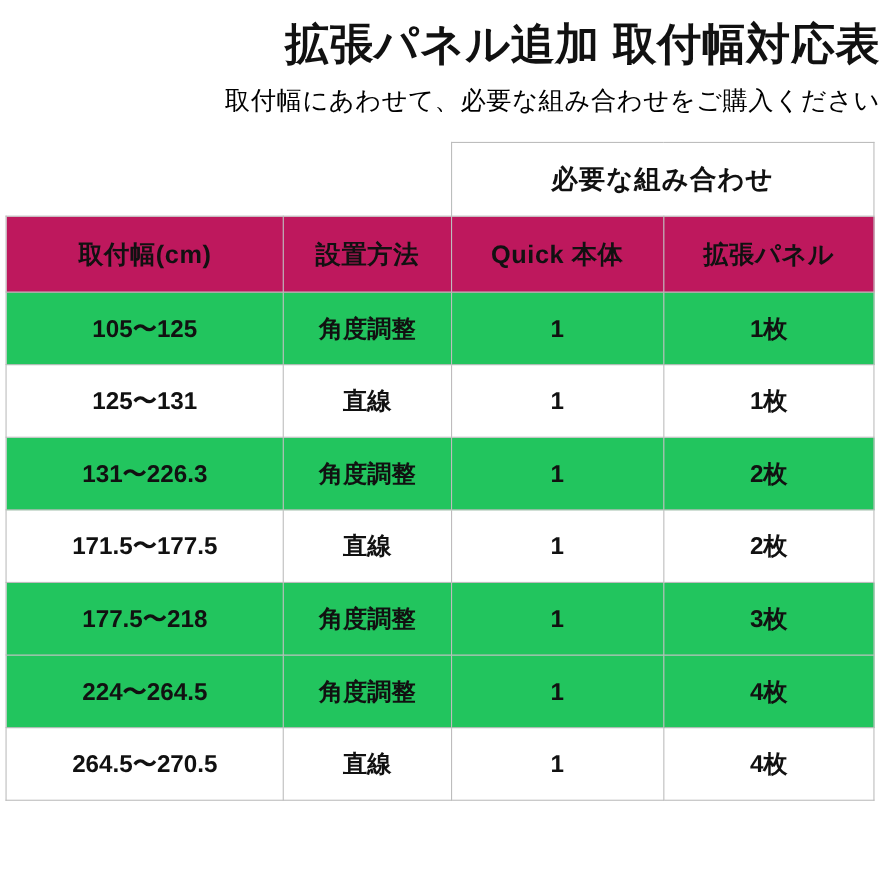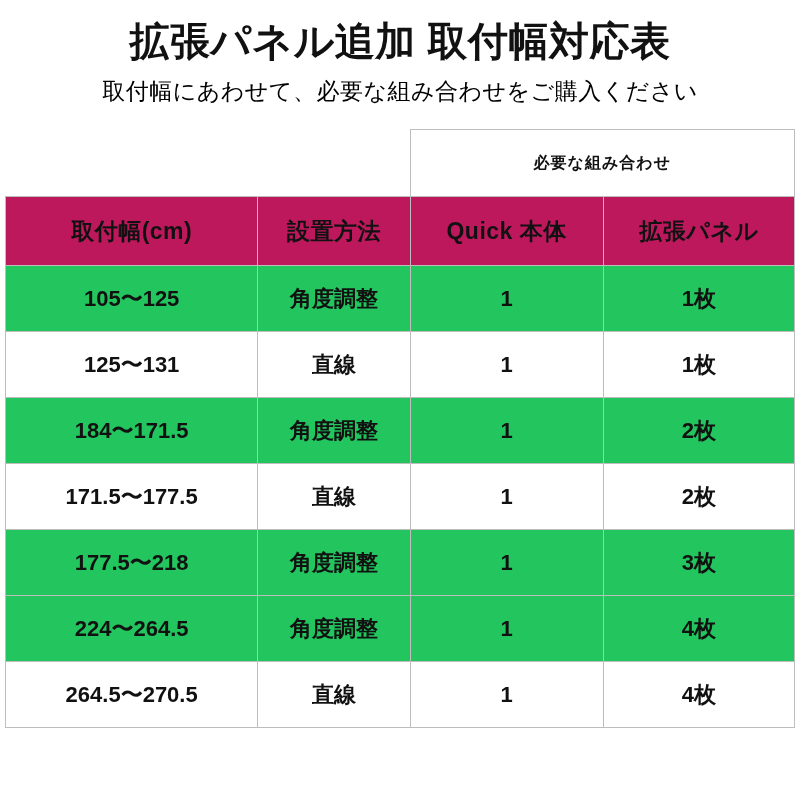--- a/index.html
+++ b/index.html
@@ -18,21 +18,21 @@
   .page {
     width: 800px;
     height: 800px;
     box-sizing: border-box;
     display: flex;
     flex-direction: column;
   }
 
   .header {
     padding-top: 18px;
-    text-align: center;
+    text-align: right;
   }
 
   .title {
     font-size: 40px;
     font-weight: bold;
     letter-spacing: 0.5px;
     line-height: 1.15;
     color: #111111;
     margin: 0;
   }
@@ -64,21 +64,21 @@
     font-weight: bold;
     color: #111111;
   }
 
   
   .grp-empty {
     border: none !important;
     background: #ffffff;
   }
   .grp-head {
-    font-size: 16px;
+    font-size: 24px;
     height: 64px;
     background: #ffffff;
     letter-spacing: 1px;
   }
 
   .col-head {
     font-size: 23px;
     height: 66px;
     background: #be185d;
     letter-spacing: 0.5px;
@@ -138,21 +138,21 @@
           <td>1</td>
           <td>1枚</td>
         </tr>
         <tr>
           <td class="num-cell">125〜131</td>
           <td>直線</td>
           <td>1</td>
           <td>1枚</td>
         </tr>
         <tr class="alt">
-          <td class="num-cell">184〜171.5</td>
+          <td class="num-cell">131〜226.3</td>
           <td>角度調整</td>
           <td>1</td>
           <td>2枚</td>
         </tr>
         <tr>
           <td class="num-cell">171.5〜177.5</td>
           <td>直線</td>
           <td>1</td>
           <td>2枚</td>
         </tr>

